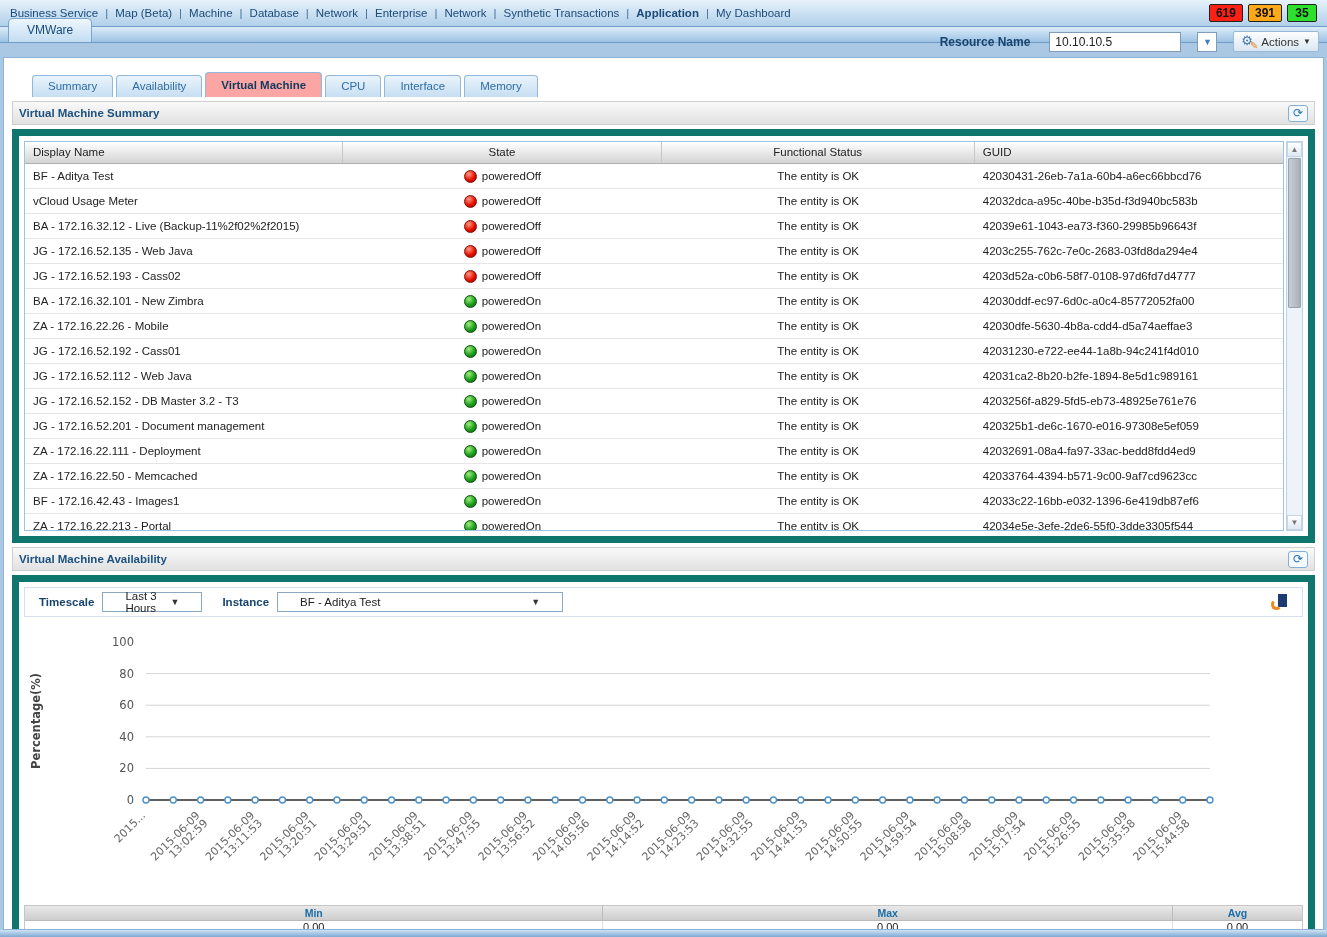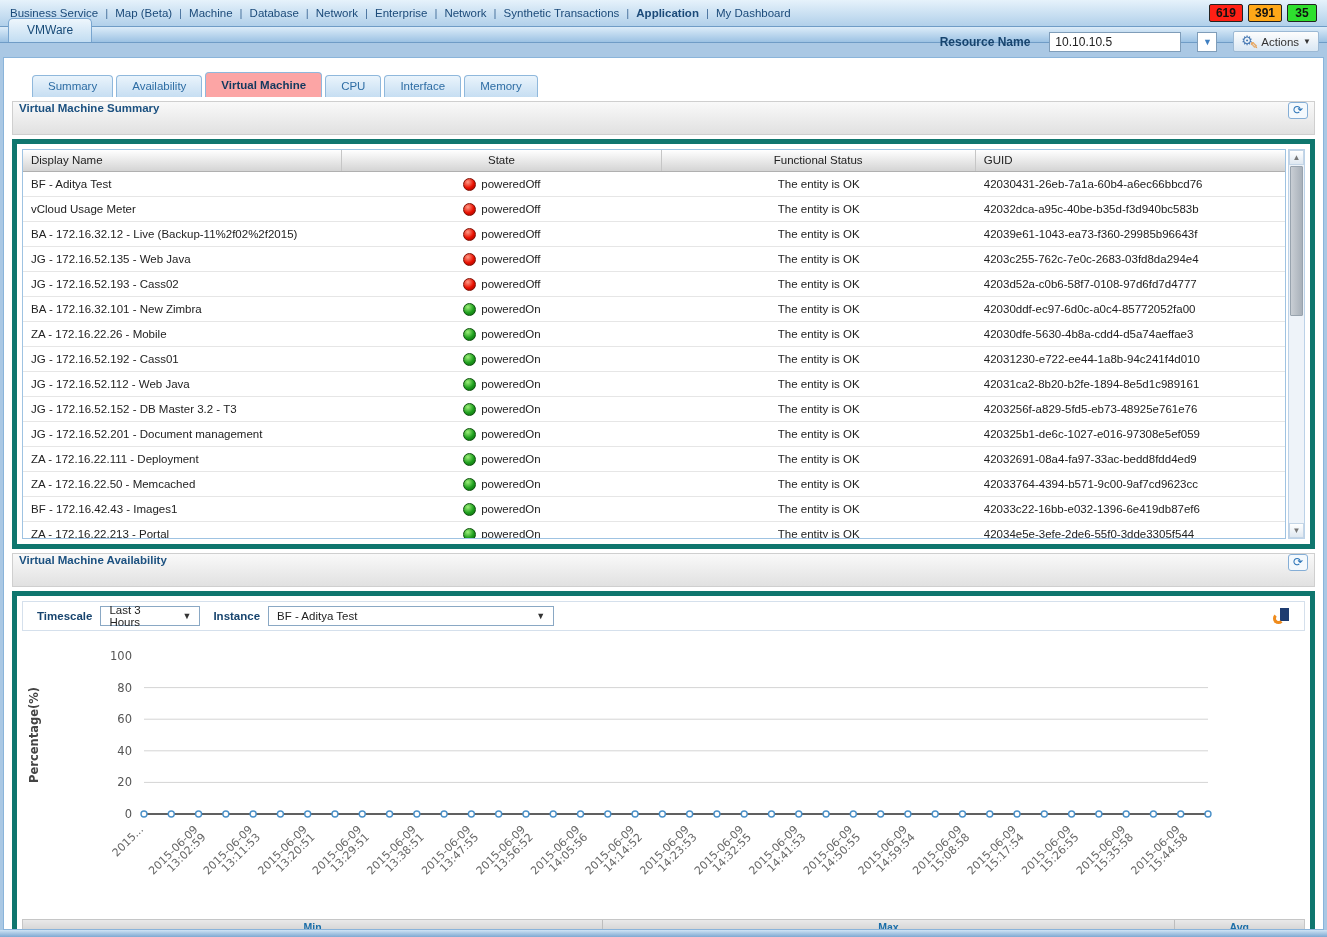--- a/index.html
+++ b/index.html
@@ -80,31 +80,31 @@
     cursor:pointer; white-space:nowrap;
   }
   .tab.active {
     height:25px; line-height:24px; background:#fca5a5; color:#12395e; font-weight:bold;
     position:relative; z-index:2;
   }
 
   
   .panel { margin:4px 8px 0 8px; }
   .panel-header {
-    height:34px; display:flex; align-items:flex-start; padding:0 6px;
+    height:24px; display:flex; align-items:center; padding:0 6px;
     background:linear-gradient(#f9f9f9,#e1e1e1);
     border:1px solid #cfcfcf;
   }
   .panel-title { font-size:11.5px; font-weight:bold; color:#1c5180; }
   .refresh-btn {
     margin-left:auto; width:20px; height:17px; text-align:center; line-height:15px;
     background:#f4f9fd; border:1px solid #85aed6; border-radius:3px;
     color:#2f76b8; font-size:12px; cursor:pointer;
   }
-  .panel-body { border:5px solid #0f766e; background:#fff; margin-top:4px; padding:5px; }
+  .panel-body { border:7px solid #0f766e; background:#fff; margin-top:4px; padding:5px; }
 
   
   .table-wrap { display:flex; height:390px; }
   .vm-table { flex:1; border:1px solid #9fc3e2; display:flex; flex-direction:column; overflow:hidden; }
   .t-head {
     display:flex; height:22px; flex:0 0 22px; align-items:center;
     background:linear-gradient(#ffffff,#d4d4d4);
     border-bottom:1px solid #b0b0b0; font-size:11.5px; color:#222;
   }
   .t-head .hc { border-right:1px solid #c6c6c6; height:100%; line-height:21px; }
@@ -130,22 +130,22 @@
     border:1px solid #c4d5e6; color:#777; font-size:8px; text-align:center; line-height:14px; cursor:pointer; }
   .sb-thumb { margin:1px; height:150px; background:linear-gradient(90deg,#c9ced4,#a8b0b9);
     border:1px solid #98a3ae; border-radius:1px; cursor:pointer; }
   .sb-track-rest { flex:1; }
 
   
   .controls-row { display:flex; align-items:center; height:30px; padding:0 14px;
     border:1px solid #d5e0ec; margin-bottom:3px; }
   .ctl-label { font-size:11.5px; font-weight:bold; color:#17446e; margin-right:8px; }
   .select-box { display:flex; align-items:center; justify-content:space-between;
-    height:20px; background:#fff; border:1px solid #8aa8c4; padding:0 8px;
-    font-size:11.5px; color:#222; cursor:pointer; margin-right:13px; }
+    height:20px; background:#fff; border:1px solid #8aa8c4; padding:0 22px;
+    font-size:11.5px; color:#222; cursor:pointer; margin-right:20px; }
   .select-box .sel-caret { font-size:9px; color:#333; margin-left:8px; }
   .w-timescale { width:100px; }
   .w-instance { width:286px; }
   .report-ico { margin-left:auto; position:relative; width:17px; height:16px; cursor:pointer; }
   .report-ico .pg { position:absolute; right:1px; top:0; width:9px; height:13px; background:#1e3c70; }
   .report-ico .arc { position:absolute; left:0; bottom:0; width:11px; height:11px;
     border:3px solid #ef8b1c; border-right-color:transparent; border-top-color:transparent;
     border-radius:50%; }
 
   .chart-area { position:relative; height:283px; }
@@ -330,21 +330,21 @@
                   <div class="col-status">The entity is OK</div>
                   <div class="col-guid">4203256f-a829-5fd5-eb73-48925e761e76</div>
                 </div>
                 <div class="t-row">
                   <div class="col-name">JG - 172.16.52.201 - Document management</div>
                   <div class="col-state state-cell">
                     <span class="orb on"></span>
                     <span>poweredOn</span>
                   </div>
                   <div class="col-status">The entity is OK</div>
-                  <div class="col-guid">420325b1-de6c-1027-e016-97308e5ef059</div>
+                  <div class="col-guid">420325b1-de6c-1670-e016-97308e5ef059</div>
                 </div>
                 <div class="t-row">
                   <div class="col-name">ZA - 172.16.22.111 - Deployment</div>
                   <div class="col-state state-cell">
                     <span class="orb on"></span>
                     <span>poweredOn</span>
                   </div>
                   <div class="col-status">The entity is OK</div>
                   <div class="col-guid">42032691-08a4-fa97-33ac-bedd8fdd4ed9</div>
                 </div>

